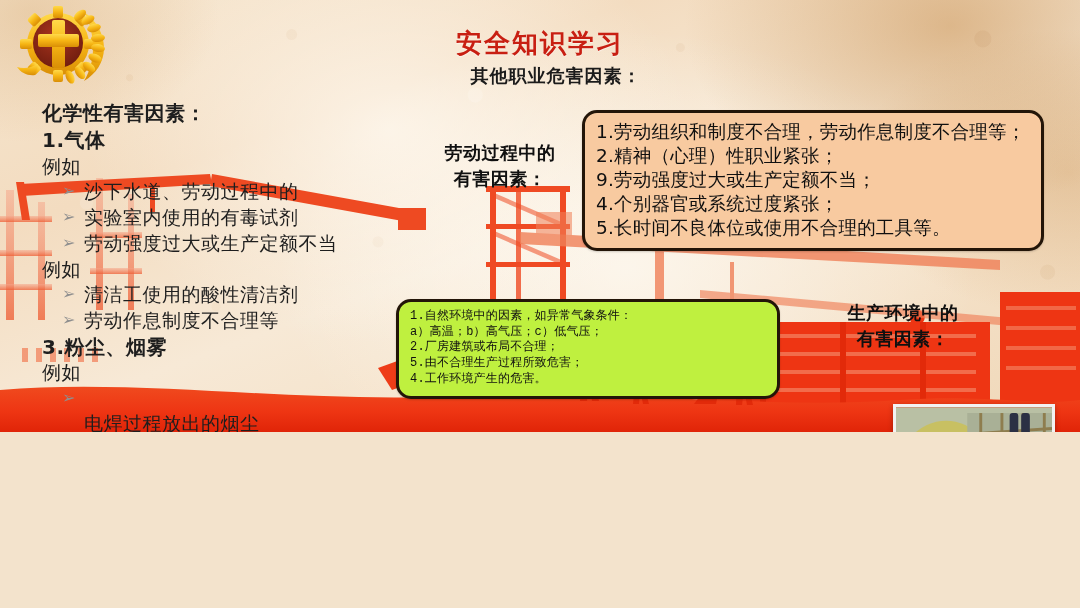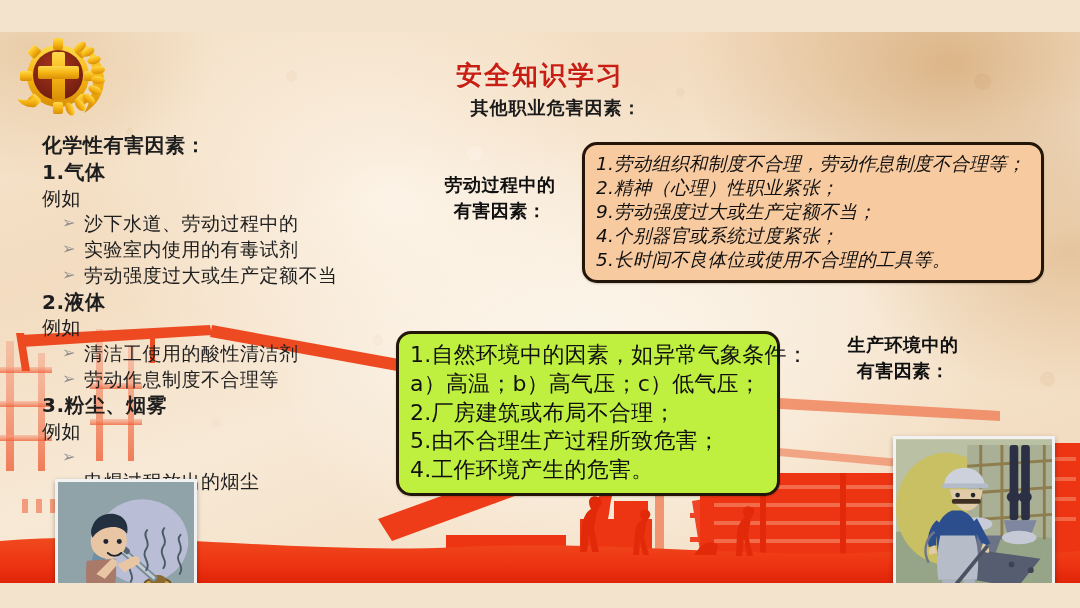--- a/index.html
+++ b/index.html
@@ -5,30 +5,29 @@
   * { margin:0; padding:0; box-sizing:border-box; }
   html,body { width:1080px; height:608px; overflow:hidden; }
   body {
     font-family:"DejaVu Sans","Liberation Sans",sans-serif;
     background:#f3e3cc;
     position:relative;
   }
 
   
   #slide {
-    position:absolute; left:0; top:0; width:1080px; height:551px;
+    position:absolute; left:0; top:0; width:1080px; height:432px;
     overflow:hidden;
     background:
       radial-gradient(ellipse 380px 260px at 88% 6%, rgba(196,137,70,.50), rgba(196,137,70,0) 70%),
       radial-gradient(ellipse 300px 200px at 99% 40%, rgba(200,140,72,.36), rgba(200,140,72,0) 72%),
       radial-gradient(ellipse 260px 180px at 3% 3%, rgba(205,150,85,.30), rgba(205,150,85,0) 72%),
       radial-gradient(ellipse 420px 300px at 36% 30%, rgba(255,250,242,.75), rgba(255,250,242,0) 72%),
       radial-gradient(ellipse 500px 340px at 58% 62%, rgba(255,252,246,.70), rgba(255,252,246,0) 70%),
       linear-gradient(160deg,#f6e6cf 0%,#f3dcc0 28%,#f7e9d6 52%,#f4e0c6 76%,#efd7b8 100%);
-    margin-top: 32px;
   }
   
   #grain {
     position:absolute; inset:0; pointer-events:none; opacity:.45;
     background-image:
       radial-gradient(circle at 12% 18%, rgba(180,120,60,.16) 0 3px, transparent 4px),
       radial-gradient(circle at 27% 8%,  rgba(180,120,60,.12) 0 5px, transparent 6px),
       radial-gradient(circle at 44% 22%, rgba(255,255,255,.35) 0 7px, transparent 8px),
       radial-gradient(circle at 63% 11%, rgba(175,118,58,.14) 0 4px, transparent 5px),
       radial-gradient(circle at 82% 27%, rgba(175,118,58,.18) 0 6px, transparent 7px),
@@ -76,23 +75,23 @@
   #label-labour { left:400px; top:140px; width:200px; }
   #label-env    { left:798px; top:300px; width:210px; }
 
   
   .round-box {
     position:absolute; border:3px solid #231508; border-radius:15px;
     padding:7px 11px 8px 11px; color:#101010;
     box-shadow:0 1px 2px rgba(0,0,0,.18);
   }
   .round-box .row { font-size:18.5px; line-height:1.295; letter-spacing:.2px; white-space:nowrap; }
-  #box-labour { left:582px; top:110px; width:462px; background:#f8caa0;font-style:italic; }
+  #box-labour { left:582px; top:110px; width:462px; background:#f8caa0; }
   #box-env    { left:396px; top:299px; width:384px; background:#bff03f; }
-  #box-env .row { font-size:22px; line-height:1.31; }
+  #box-env .row { font-size:12px; line-height:1.31;font-family:Liberation Mono, monospace; }
 
   
   #art { position:absolute; left:0; bottom:0; width:1080px; height:260px; }
 
   
   .photo { position:absolute; border:3px solid #f2f2f2; box-shadow:0 2px 5px rgba(0,0,0,.30); overflow:hidden; }
   #photo-left  { left:55px;  top:447px; width:142px; height:148px; }
   #photo-right { left:893px; top:404px; width:162px; height:176px; }
 </style>
 </head>
@@ -285,21 +284,20 @@
     </div>
     <div class="b-line">
       <span class="arrow">➢</span>
       <span class="btxt">实验室内使用的有毒试剂</span>
     </div>
     <div class="b-line">
       <span class="arrow">➢</span>
       <span class="btxt"> 劳动强度过大或生产定额不当</span>
     </div>
 
-    <div class="h-line">2.液体</div>
     <div class="p-line">例如</div>
     <div class="b-line">
       <span class="arrow">➢</span>
       <span class="btxt">清洁工使用的酸性清洁剂</span>
     </div>
     <div class="b-line">
       <span class="arrow">➢</span>
       <span class="btxt">劳动作息制度不合理等</span>
     </div>
 

